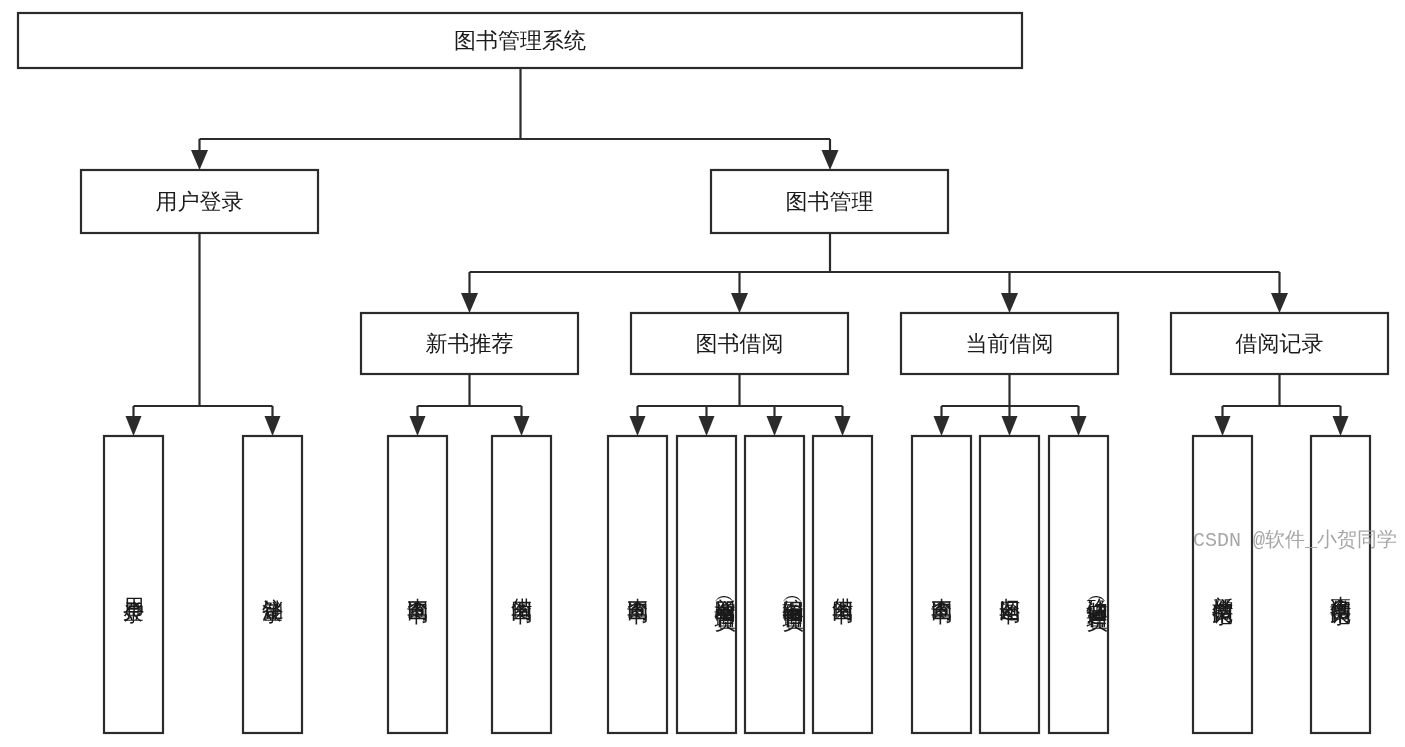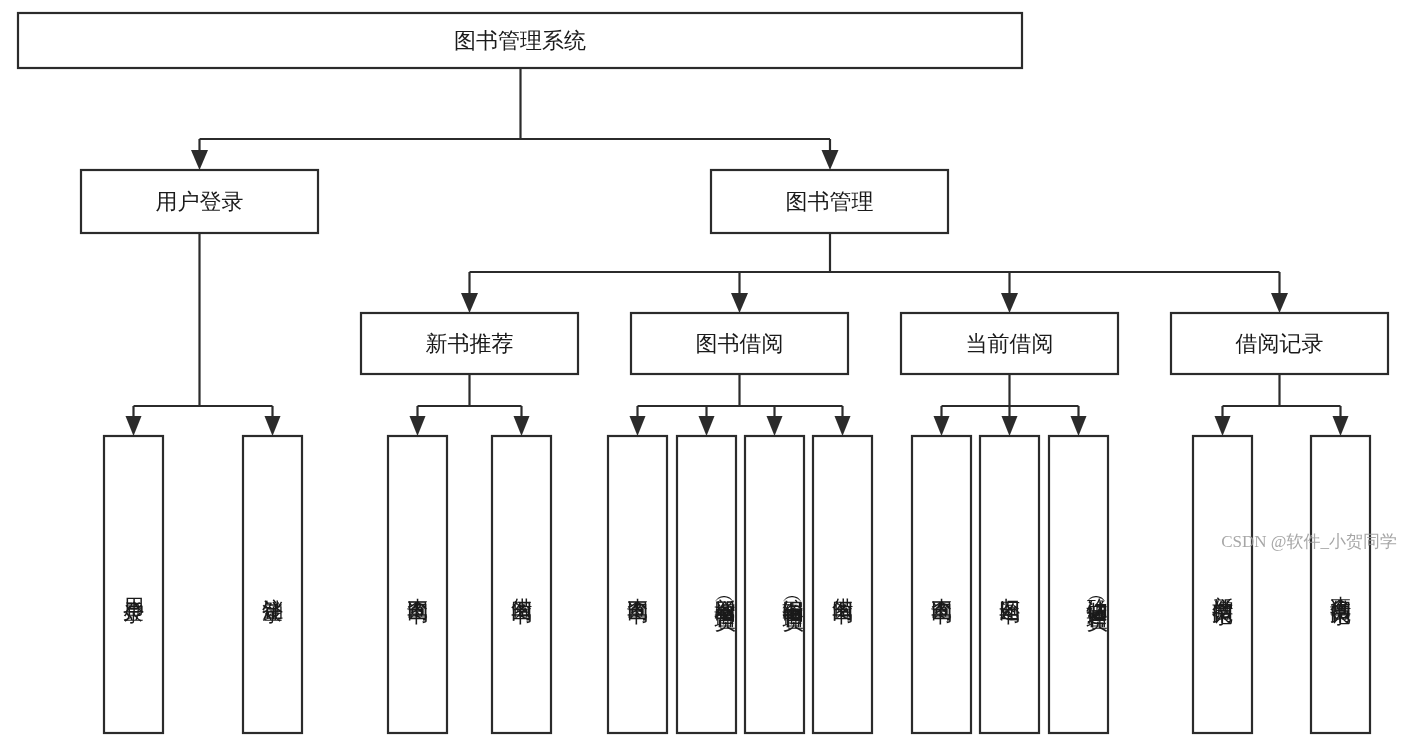--- a/index.html
+++ b/index.html
@@ -61,22 +61,22 @@
     display: flex;
     align-items: center;
     justify-content: center;
     white-space: nowrap;
     user-select: none;
   }
   .watermark {
     position: absolute;
     right: 8px;
     bottom: 6px;
-    font-family: Liberation Serif, serif;
-    font-size: 17px;
+    font-family: Liberation Mono, monospace;
+    font-size: 20px;
     color: #9a9a9a;
     opacity: 0.88;
     white-space: nowrap;
   }
 </style>
 </head>
 <body>
 
 <div id="diagram-root">
 

